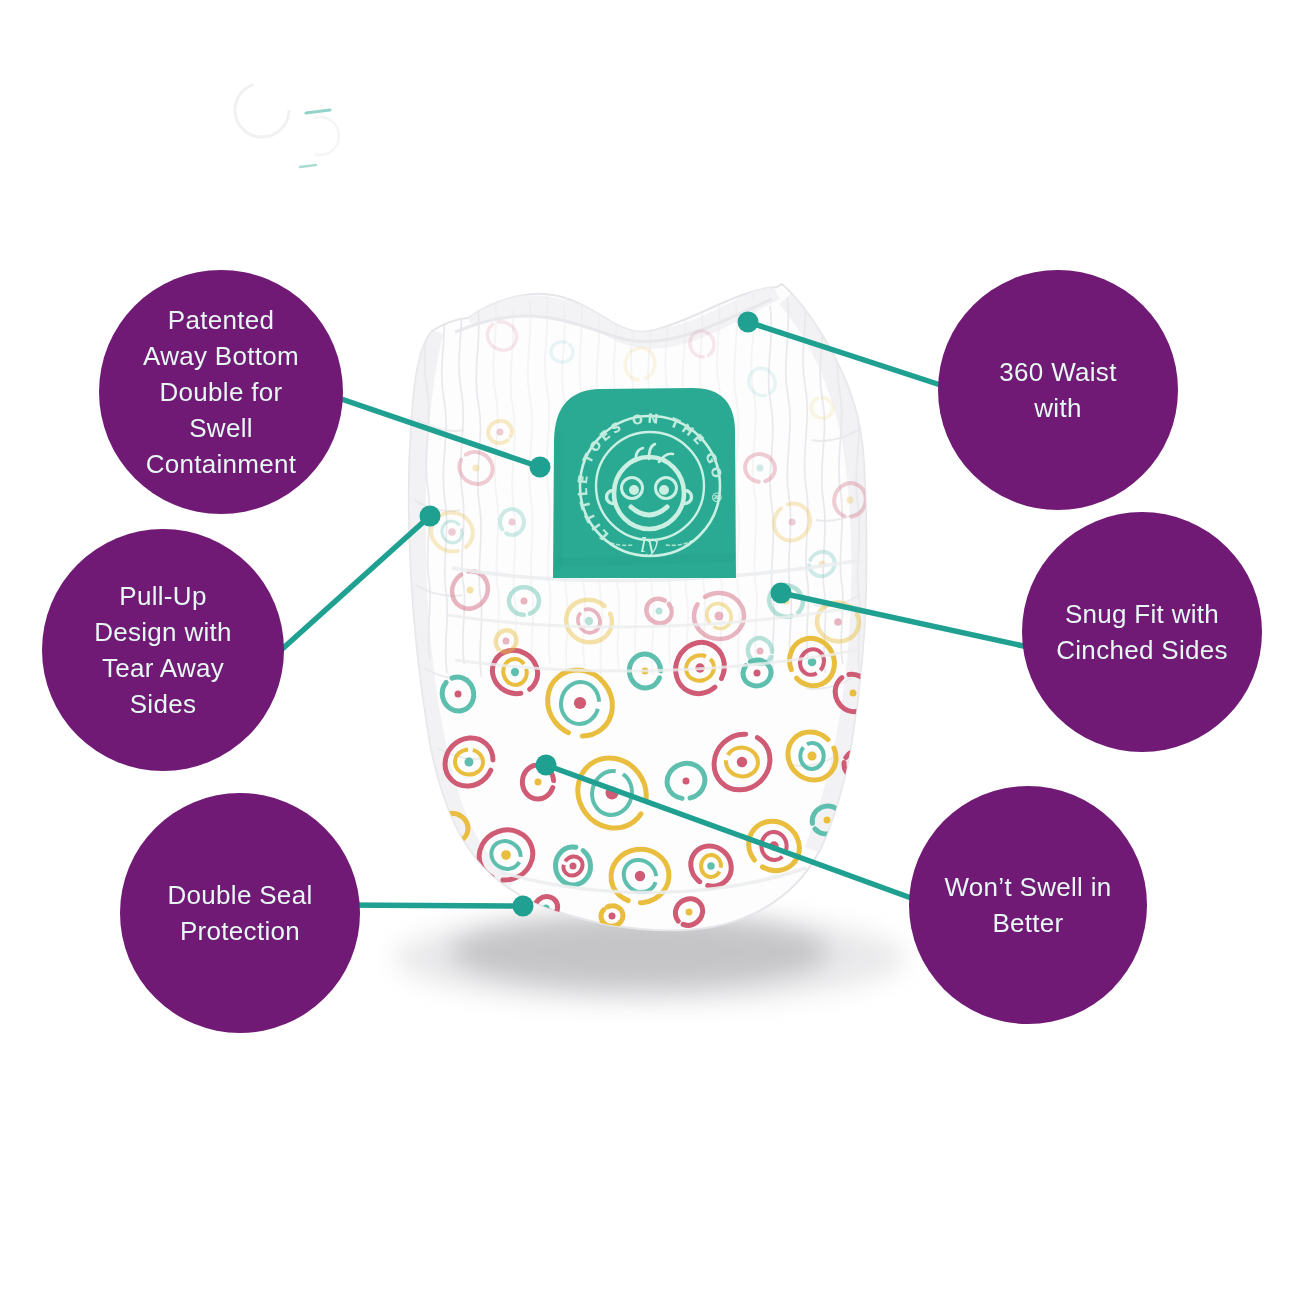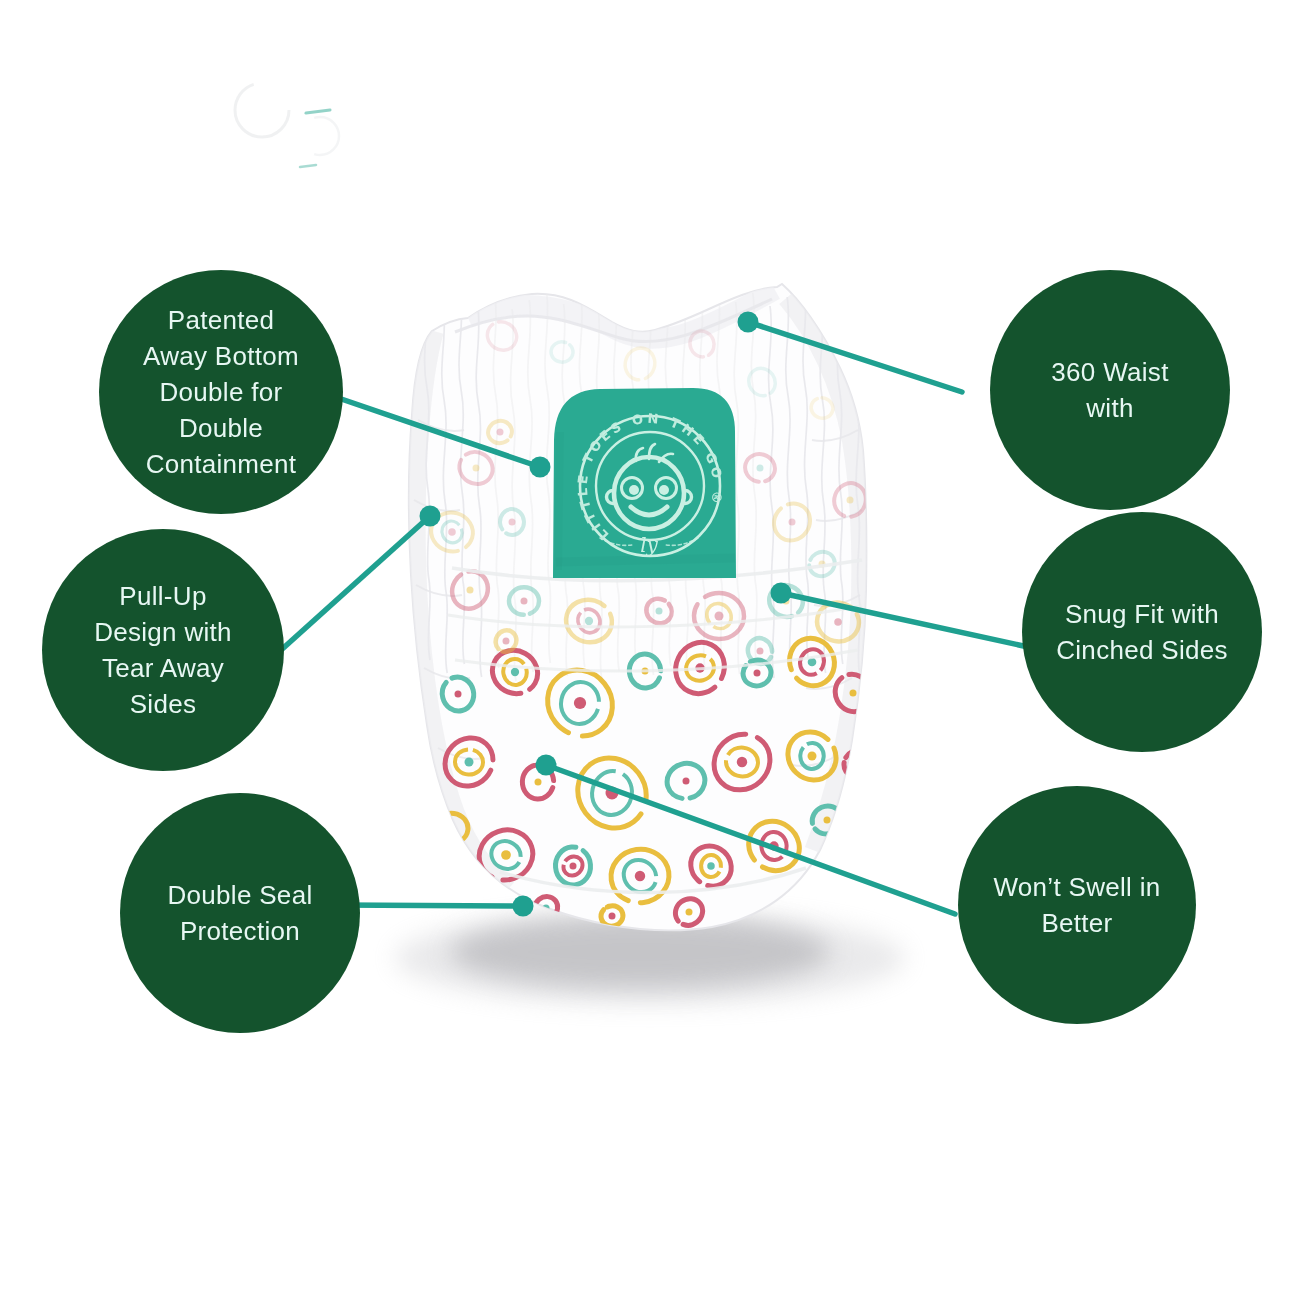--- a/index.html
+++ b/index.html
@@ -2,21 +2,21 @@
 <html><head>
 <meta charset="utf-8">
 <style>
   html,body{margin:0;padding:0;background:#ffffff;}
   .stage{
     position:relative;width:1300px;height:1300px;background:#ffffff;
     overflow:hidden;font-family:"Liberation Sans","DejaVu Sans",sans-serif;
   }
   .stage svg{position:absolute;left:0;top:0;}
   .bubble{
-    position:absolute;border-radius:50%;background:#14532d;
+    position:absolute;border-radius:50%;background:#701a75;
     display:flex;align-items:center;justify-content:center;text-align:center;
   }
   .bubble .lines{
     color:#E7F7F3;font-size:26px;line-height:36px;font-weight:500;
     letter-spacing:.3px;
   }
   .bubble .lines span{display:block;}
 </style>
 </head>
 <body>
@@ -281,55 +281,55 @@
     <circle cx="781" cy="593" r="10.5"></circle>
     <circle cx="546" cy="765" r="10.5"></circle>
   </g>
 </svg>
 
 <div class="bubble" style="left:99px;top:270px;width:244px;height:244px;">
   <div class="lines">
     <span>Patented</span>
     <span>Away Bottom</span>
     <span>Double for</span>
-    <span>Double</span>
+    <span>Swell</span>
     <span>Containment</span>
   </div>
 </div>
 
 <div class="bubble" style="left:120px;top:793px;width:240px;height:240px;">
   <div class="lines">
     <span>Double Seal</span>
     <span>Protection</span>
   </div>
 </div>
 
 <div class="bubble" style="left:42px;top:529px;width:242px;height:242px;">
   <div class="lines">
     <span>Pull-Up</span>
     <span>Design with</span>
     <span>Tear Away</span>
     <span>Sides</span>
   </div>
 </div>
 
-<div class="bubble" style="left:990px;top:270px;width:240px;height:240px;">
+<div class="bubble" style="left:938px;top:270px;width:240px;height:240px;">
   <div class="lines">
     <span>360 Waist</span>
     <span>with</span>
   </div>
 </div>
 
 <div class="bubble" style="left:1022px;top:512px;width:240px;height:240px;">
   <div class="lines">
     <span>Snug Fit with</span>
     <span>Cinched Sides</span>
   </div>
 </div>
 
-<div class="bubble" style="left:958px;top:786px;width:238px;height:238px;">
+<div class="bubble" style="left:909px;top:786px;width:238px;height:238px;">
   <div class="lines">
     <span>Won’t Swell in</span>
     <span>Better</span>
   </div>
 </div>
 
 </div>
 
 </body></html>

